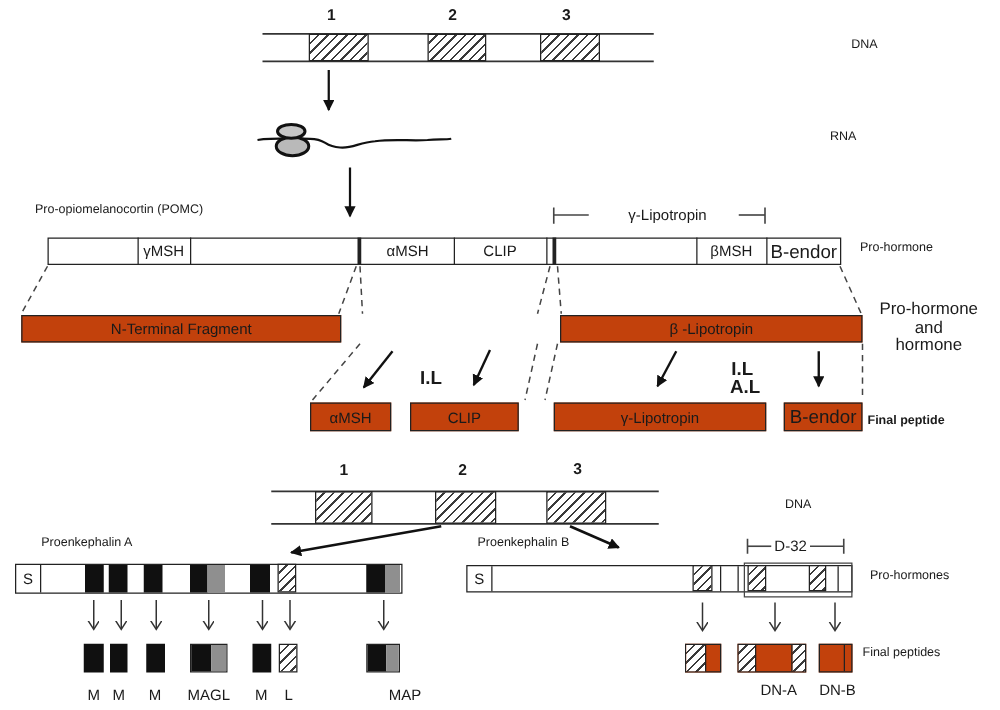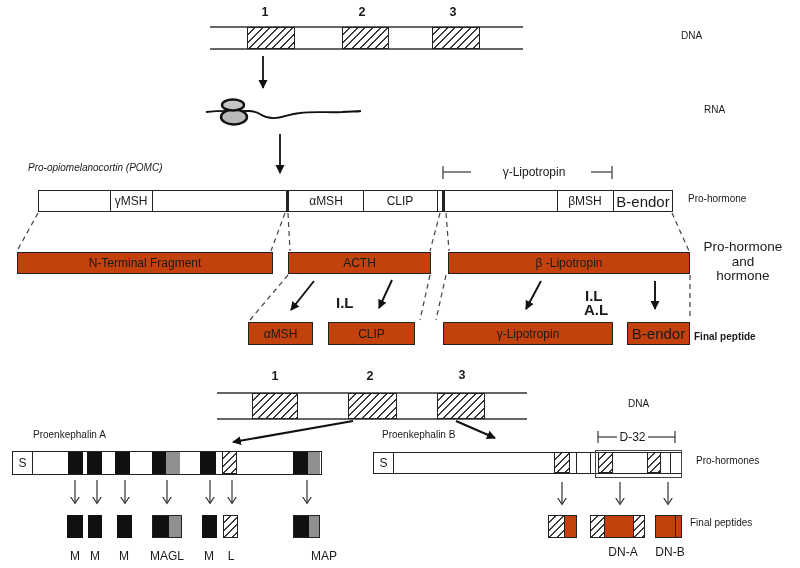--- a/index.html
+++ b/index.html
@@ -120,43 +120,42 @@
 </svg>
 
 <div class="a c b" style="left:255px;top:4px;width:20px;height:16px;font-size:12.5px;">1</div>
 <div class="a c b" style="left:352px;top:4px;width:20px;height:16px;font-size:12.5px;">2</div>
 <div class="a c b" style="left:443px;top:4px;width:20px;height:16px;font-size:12.5px;">3</div>
 <div class="a hatch hatchbx" style="left:247px;top:27px;width:48px;height:22px;"></div>
 <div class="a hatch hatchbx" style="left:342px;top:27px;width:47px;height:22px;"></div>
 <div class="a hatch hatchbx" style="left:432px;top:27px;width:48px;height:22px;"></div>
 <div class="a lbl" style="left:681px;top:30px;">DNA</div>
 
-<div class="a lbl" style="left:704px;top:104px;">RNA</div>
-
-<div class="a lbl" style="left:28px;top:162px;font-style:italic;">Pro-opiomelanocortin (POMC)</div>
+<div class="a lbl" style="left:664px;top:104px;">RNA</div>
+
+<div class="a lbl" style="left:28px;top:162px;">Pro-opiomelanocortin (POMC)</div>
 <div class="a c seg" style="left:478px;top:164px;width:112px;height:16px;">γ-Lipotropin</div>
 
 <div class="a bar" style="left:38px;top:190px;width:635px;height:22px;"></div>
 <div class="a div1" style="left:110px;top:190px;height:22px;"></div>
 <div class="a div1" style="left:152px;top:190px;height:22px;"></div>
 <div class="a div2" style="left:286px;top:190px;height:22px;"></div>
 <div class="a div1" style="left:363px;top:190px;height:22px;"></div>
 <div class="a div1" style="left:437px;top:190px;height:22px;"></div>
 <div class="a div2" style="left:442px;top:190px;height:22px;"></div>
 <div class="a div1" style="left:557px;top:190px;height:22px;"></div>
 <div class="a div1" style="left:613px;top:190px;height:22px;"></div>
 <div class="a c seg" style="left:110px;top:190px;width:42px;height:22px;">γMSH</div>
 <div class="a c seg" style="left:289px;top:190px;width:74px;height:22px;">αMSH</div>
 <div class="a c seg" style="left:363px;top:190px;width:74px;height:22px;">CLIP</div>
 <div class="a c seg" style="left:557px;top:190px;width:56px;height:22px;">βMSH</div>
 <div class="a c sm" style="left:613px;top:190px;width:60px;height:22px;">B-endor</div>
 <div class="a lbl" style="left:688px;top:193px;">Pro-hormone</div>
 
 <div class="a box c seg" style="left:17px;top:252px;width:256px;height:22px;">N-Terminal Fragment</div>
-<div class="a box c seg" style="left:288px;top:252px;width:143px;height:22px;">ACTH</div>
 <div class="a box c seg" style="left:448px;top:252px;width:242px;height:22px;">β -Lipotropin</div>
 <div class="a" style="left:692px;top:240px;width:102px;text-align:center;font-size:13.5px;line-height:14.5px;">
   <div>Pro-hormone</div>
   <div>and</div>
   <div>hormone</div>
 </div>
 
 <div class="a b sm" style="left:336px;top:294px;">I.L</div>
 <div class="a b sm" style="left:585px;top:287px;">I.L</div>
 <div class="a b sm" style="left:584px;top:301px;">A.L</div>

